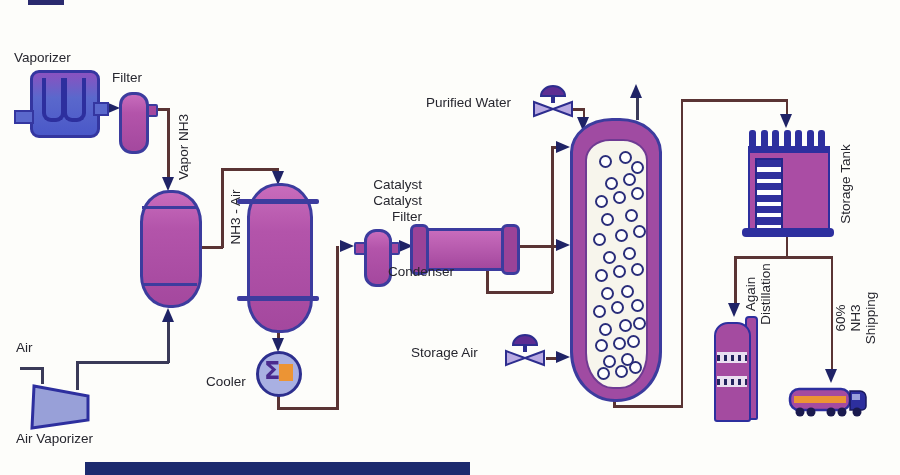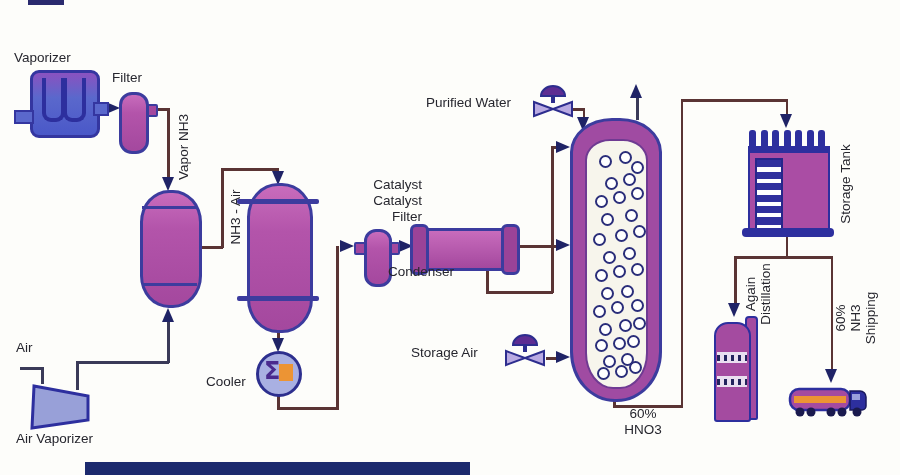--- a/index.html
+++ b/index.html
@@ -223,24 +223,20 @@
   <div class="lbl" style="left:16px;top:431px;">Air Vaporizer</div>
   <div class="lbl" style="left:206px;top:364px;margin-top:10px;">Cooler</div>
   <div class="lbl c" style="left:342px;top:177px;width:80px;text-align:right;">
     <span>Catalyst</span><br>
     <span>Catalyst</span><br>
     <span>Filter</span>
   </div>
   <div class="lbl" style="left:388px;top:264px;">Condenser</div>
   <div class="lbl" style="left:426px;top:95px;">Purified Water</div>
   <div class="lbl" style="left:411px;top:345px;">Storage Air</div>
-  <div class="lbl c" style="left:612px;top:406px;width:62px;">
-    <span>60%</span><br>
-    <span>HNO3</span>
-  </div>
   <div class="vlbl" style="left:845px;top:184px;">Storage Tank</div>
   <div class="vlbl two" style="left:758px;top:294px;">
     <span>Again</span><br>
     <span>Distillation</span>
   </div>
   <div class="vlbl two" style="left:855px;top:318px;">
     <span>60% NH3</span><br>
     <span>Shipping</span>
   </div>
 

